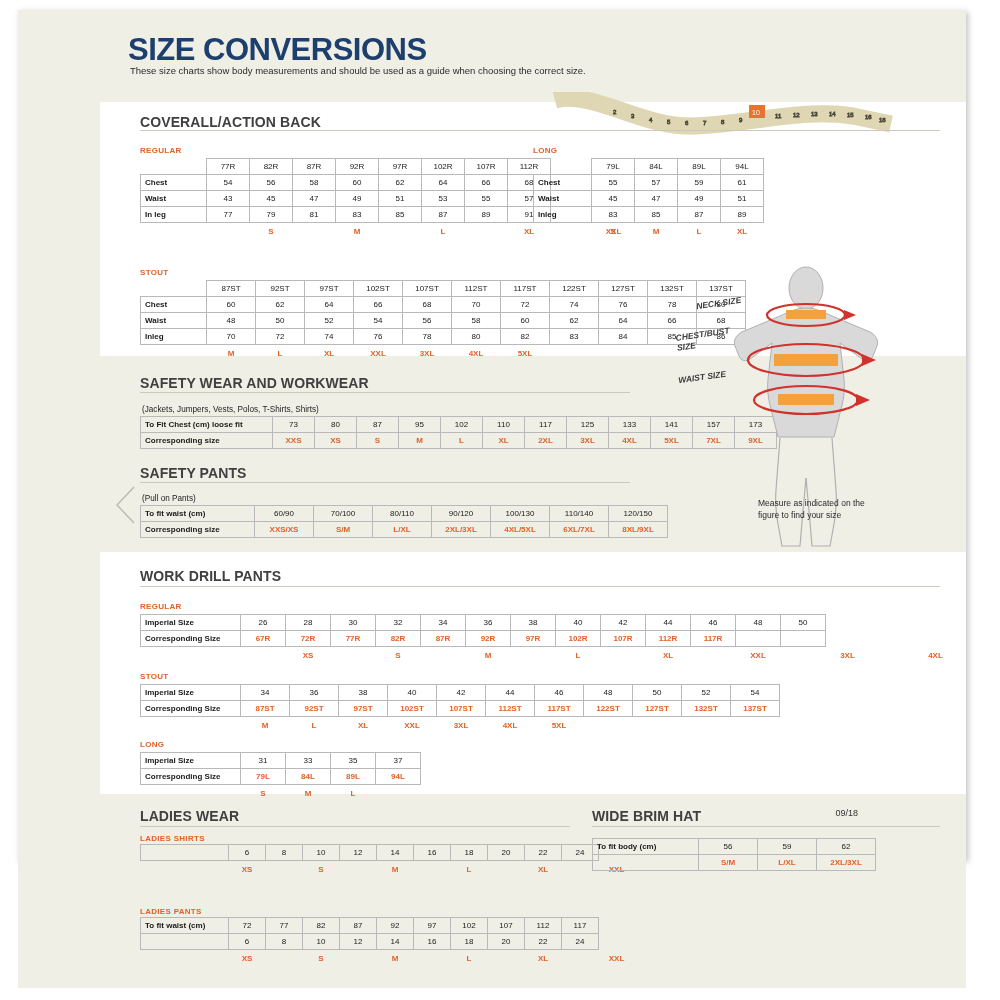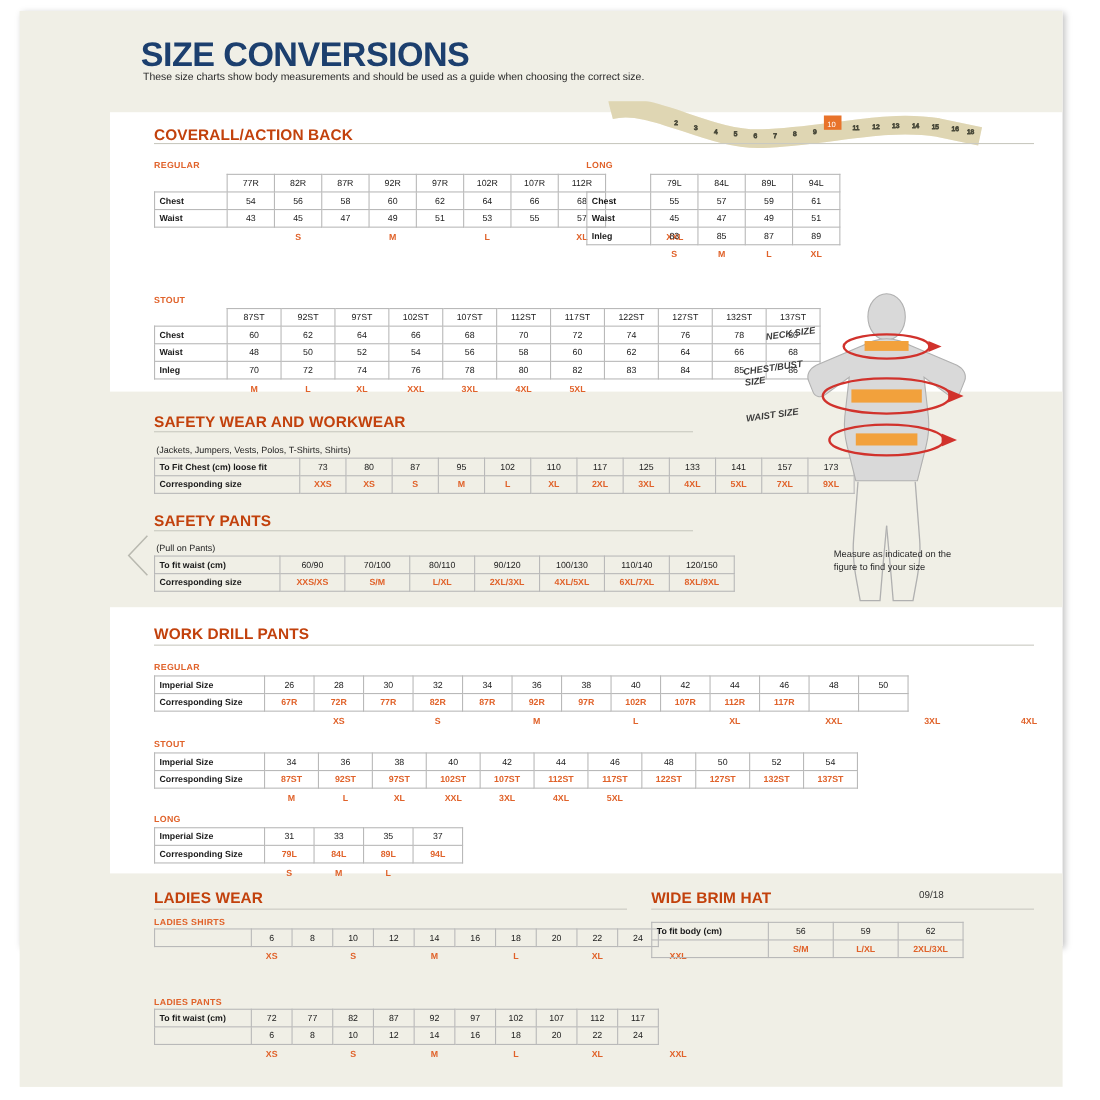--- a/index.html
+++ b/index.html
@@ -64,21 +64,21 @@
     position: absolute;
     left: 112px; top: 55px;
     font-size: 9.5px;
     color: #2a2a2a;
   }
 
   .section-title {
     position: absolute;
     font-size: 12.5px;
     font-weight: bold;
-    color: #c2410c;
+    color: #404040;
     letter-spacing: 0.1px;
   }
   .section-title.big {
     font-size: 14px;
   }
   .sub-label {
     position: absolute;
     font-size: 8px;
     font-weight: bold;
     color: #e0622a;
@@ -240,20 +240,31 @@
               <td class="rowlabel" style="width: 58px;">Waist</td>
               <td style="width: 36px;">43</td>
               <td style="width: 36px;">45</td>
               <td style="width: 36px;">47</td>
               <td style="width: 36px;">49</td>
               <td style="width: 36px;">51</td>
               <td style="width: 36px;">53</td>
               <td style="width: 36px;">55</td>
               <td style="width: 36px;">57</td>
             </tr>
+            <tr>
+              <td class="rowlabel" style="width: 58px;">In leg</td>
+              <td style="width: 36px;">77</td>
+              <td style="width: 36px;">79</td>
+              <td style="width: 36px;">81</td>
+              <td style="width: 36px;">83</td>
+              <td style="width: 36px;">85</td>
+              <td style="width: 36px;">87</td>
+              <td style="width: 36px;">89</td>
+              <td style="width: 36px;">91</td>
+            </tr>
             <tr class="sizes">
               <td class="rowlabel" style="width: 58px;"></td>
               <td style="width: 36px;"></td>
               <td style="width: 36px;">S</td>
               <td style="width: 36px;"></td>
               <td style="width: 36px;">M</td>
               <td style="width: 36px;"></td>
               <td style="width: 36px;">L</td>
               <td style="width: 36px;"></td>
               <td style="width: 36px;">XL</td>

